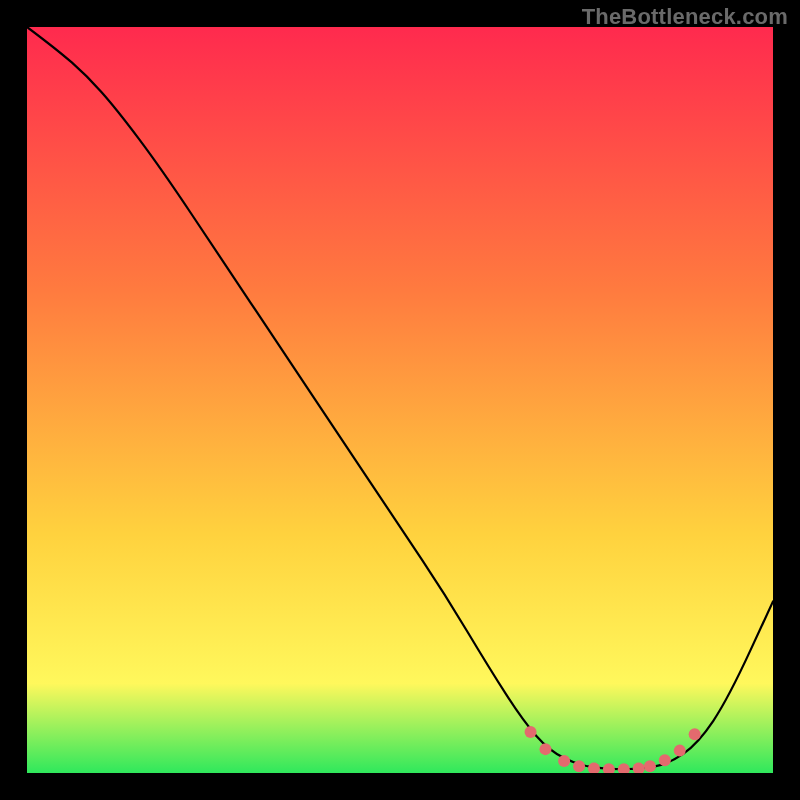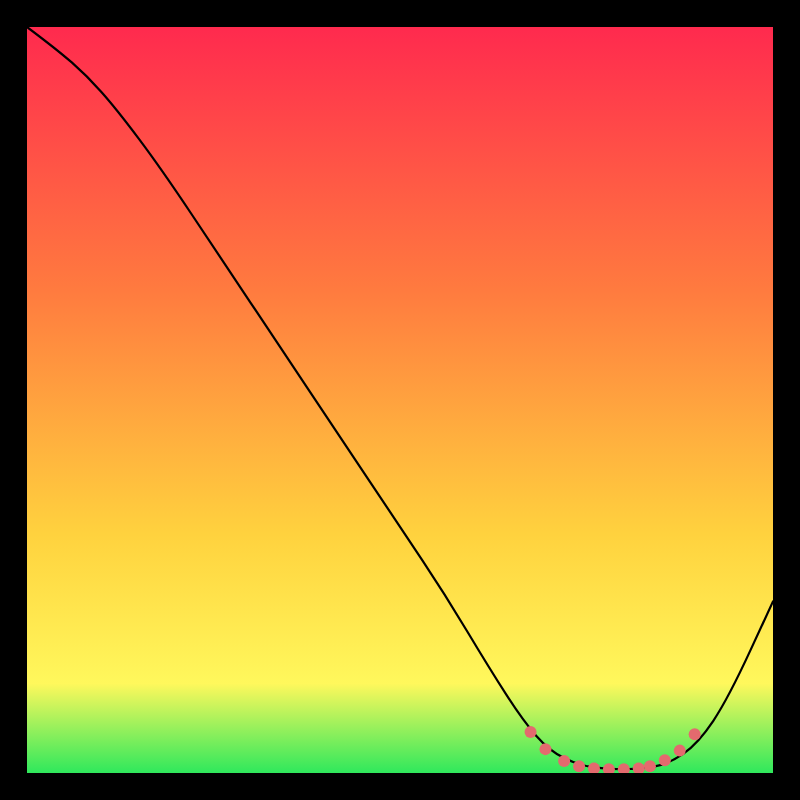--- a/index.html
+++ b/index.html
@@ -36,20 +36,21 @@
   svg {
     display: block;
     width: 746px;
     height: 746px;
   }
 </style>
 </head>
 <body>
 
 <div class="frame">
+  <div class="watermark">TheBottleneck.com</div>
 
   <div class="plot">
     <svg id="chart-svg" viewBox="0 0 746 746" preserveAspectRatio="none">
       <defs>
         <linearGradient id="bg-grad" x1="0" y1="0" x2="0" y2="1">
             <stop offset="0.0%" stop-color="#ff2a4e"></stop>
             <stop offset="35.0%" stop-color="#ff7a3f"></stop>
             <stop offset="68.0%" stop-color="#ffd23e"></stop>
             <stop offset="88.0%" stop-color="#fff85c"></stop>
             <stop offset="100.0%" stop-color="#2fe85c"></stop>

